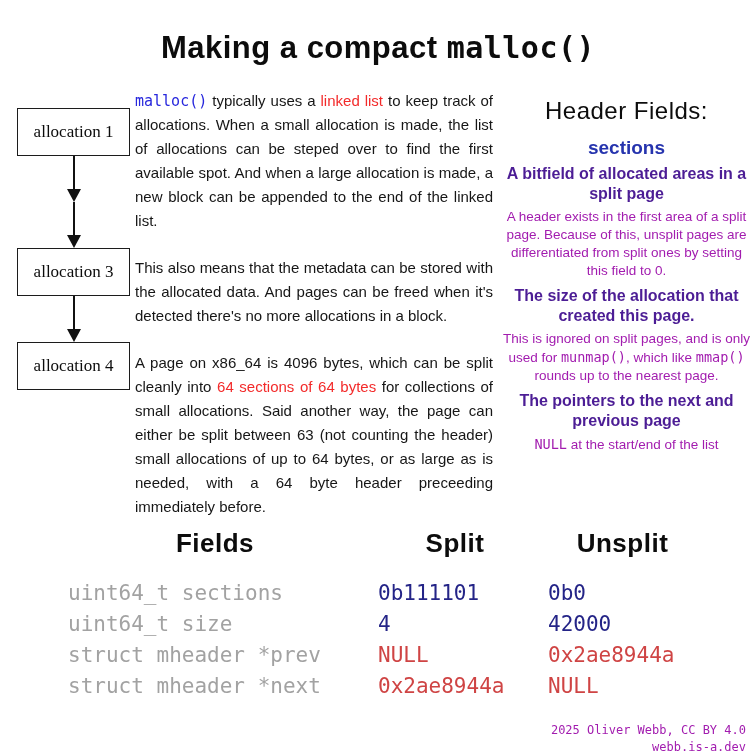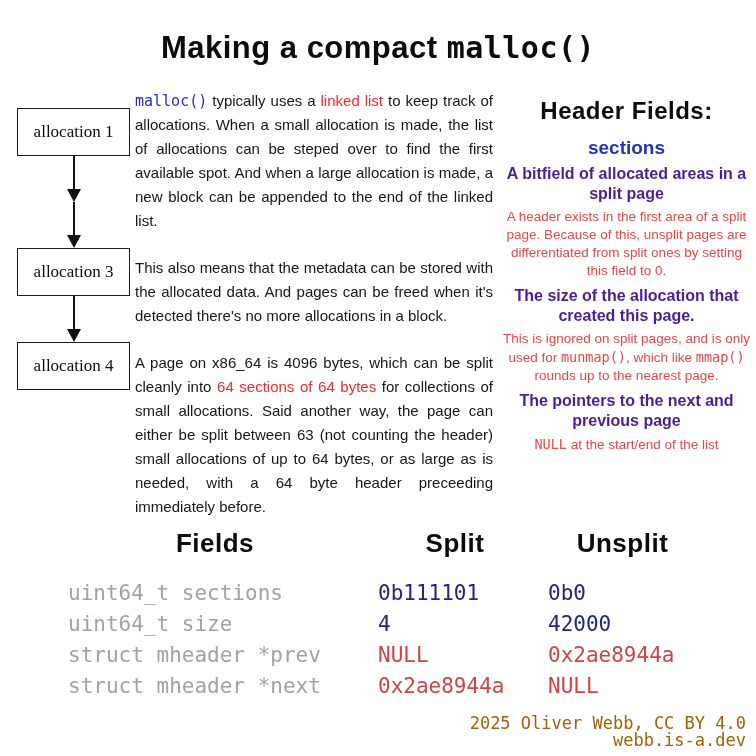--- a/index.html
+++ b/index.html
@@ -53,49 +53,49 @@
   .seg-plain { }
   .seg-code { font-family: "DejaVu Sans Mono", monospace; color: #2727dd; }
   .seg-red  { color: #f32a2a; }
   .seg-mono { font-family: "DejaVu Sans Mono", monospace; }
 
   
   .hf {
     position: absolute; left: 500px; top: 97px; width: 253px;
     text-align: center;
   }
-  .hf-title { font-size: 24px; font-weight: bold; color: #0c0c0c; margin-bottom: 12px; letter-spacing: 0.5px; }
+  .hf-title { font-size: 24px; font-weight: normal; color: #0c0c0c; margin-bottom: 12px; letter-spacing: 0.5px; }
   .hf-entry { margin-bottom: 6px; }
   .hf-name { font-size: 19px; font-weight: bold; color: #2634ae; margin: 6px 0 5px 0; }
   .hf-summary { font-size: 16px; font-weight: bold; color: #4c1d95; line-height: 20px; margin-bottom: 4px; }
-  .hf-detail { font-size: 13.5px; color: #ef4444; line-height: 18px; }
+  .hf-detail { font-size: 13.5px; color: #a21caf; line-height: 18px; }
 
   
   .tbl { position: absolute; left: 60px; top: 528px; width: 645px; }
   .tbl-head {
     display: grid; grid-template-columns: 310px 170px 165px;
     font-size: 26px; font-weight: bold; color: #0c0c0c;
     text-align: center; margin-bottom: 19px; letter-spacing: 0.5px;
   }
   .tbl-row {
     display: grid; grid-template-columns: 310px 170px 165px;
     font-family: "DejaVu Sans Mono", monospace;
     font-size: 21px; line-height: 31px;
   }
   .td { padding-left: 8px; white-space: nowrap; }
   .td-field { color: #a2a2a2; }
   .val-navy { color: #242487; }
   .val-red  { color: #cf4444; }
 
   
   .footer {
-    position: absolute; right: 10px; bottom: 7px;
+    position: absolute; right: 10px; bottom: 0;
     text-align: right;
     font-family: "DejaVu Sans Mono", monospace;
-    font-size: 17px; line-height: 17px; color: #a16207;
+    font-size: 12px; line-height: 17px; color: #a21caf;
   }
 </style>
 </head>
 <body>
 
 <div class="title">
   <span>Making a compact</span><span class="title-code">malloc()</span>
 </div>
 
 <div class="flowchart">

